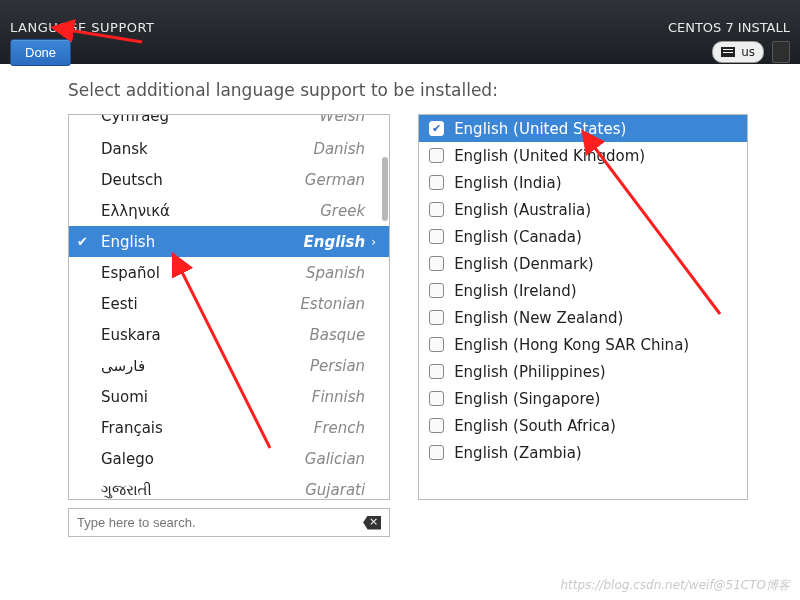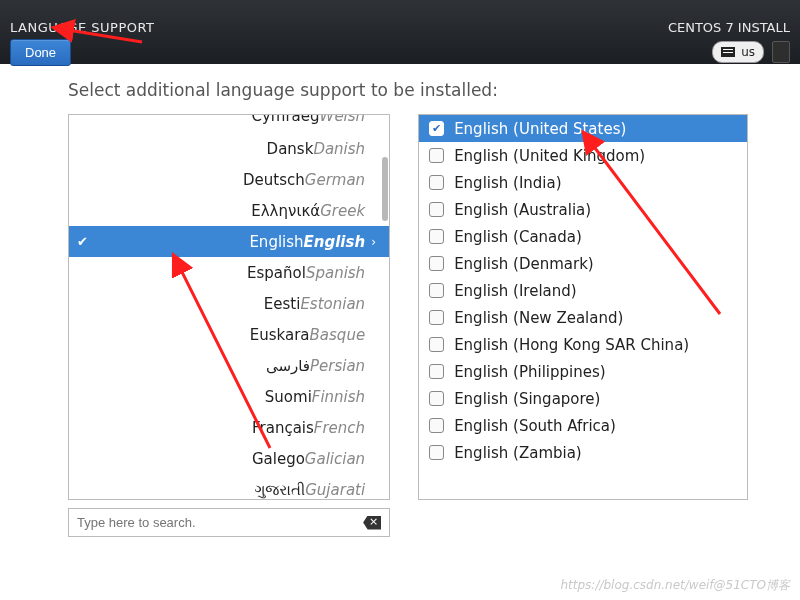--- a/index.html
+++ b/index.html
@@ -14,21 +14,21 @@
   .kbd-icon { width: 14px; height: 10px; background: #222; position: relative; }
   .kbd-icon::after { content: ""; position: absolute; inset: 2px; background: repeating-linear-gradient(to bottom, #fff 0 1px, #222 1px 3px); }
   .kbd-dark { width: 18px; height: 22px; background: #2e2e2e; border: 1px solid #555; border-radius: 2px; }
   .content { padding: 16px 52px 0 68px; }
   .instr { font-size: 17px; color: #555; margin-bottom: 14px; }
   .panes { display: flex; gap: 28px; }
   .leftcol { width: 332px; display: flex; flex-direction: column; }
   .lang-list { border: 1px solid #bbb; height: 386px; overflow: hidden; position: relative; }
   .lang-scroll { height: 100%; overflow-y: auto; }
   .lang-row { display: grid; grid-template-columns: 24px 1fr auto 14px; align-items: center; height: 31px; padding: 0 4px 0 8px; font-size: 15px; color: #222; }
-  .lang-row .native { color: #222; text-align: right; }
+  .lang-row .native { color: #222; }
   .lang-row .eng { color: #888; font-style: italic; text-align: right; padding-right: 6px; }
   .lang-row.top-cut .native, .lang-row.top-cut .eng { transform: translateY(-8px); }
   .lang-row.selected { background: #3b87d6; color: #fff; }
   .lang-row.selected .native { color: #fff; }
   .lang-row.selected .eng { color: #fff; font-weight: bold; }
   .check-icon { color: #fff; font-size: 13px; }
   .chev { color: #fff; font-size: 12px; }
   .scrollbar-hint { position: absolute; right: 1px; top: 42px; width: 6px; height: 64px; background: #b8b8b8; border-radius: 3px; }
   .search-row { margin-top: 8px; border: 1px solid #bbb; background: #fff; display: flex; align-items: center; padding: 6px 8px; }
   .search-row input { flex: 1; border: none; outline: none; font-size: 13px; color: #555; }

